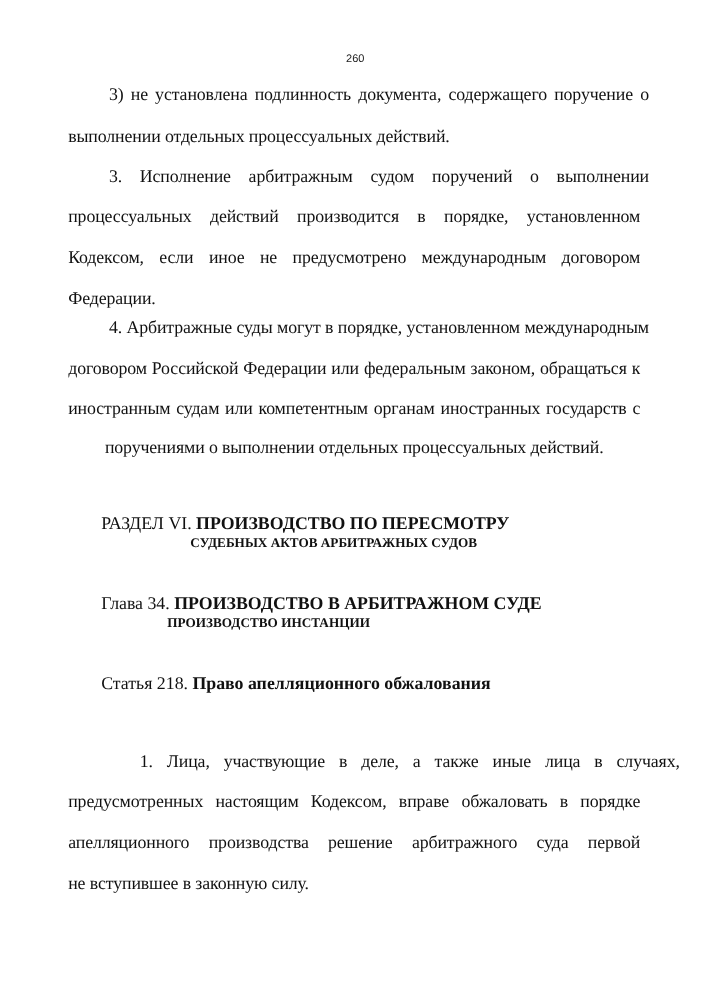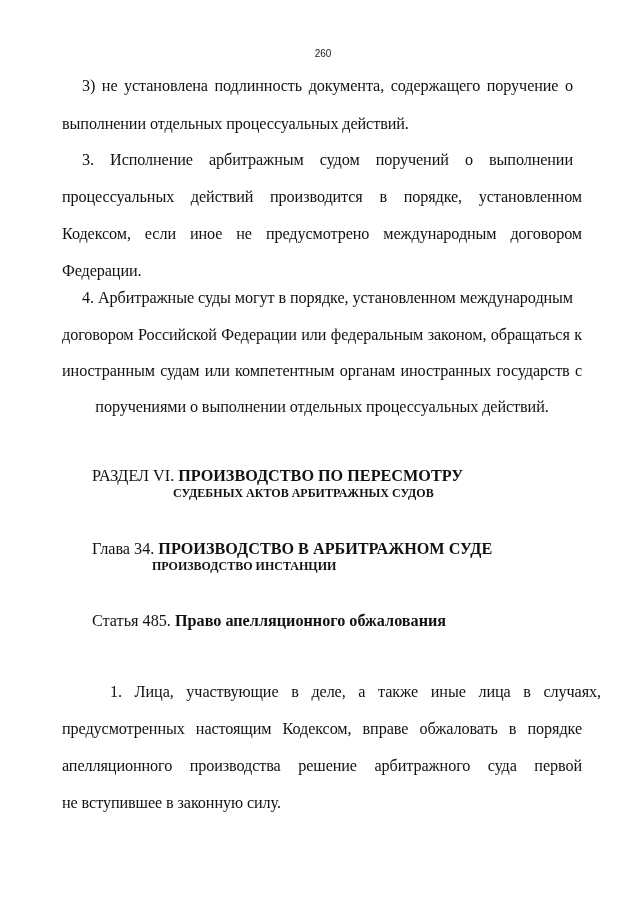--- a/index.html
+++ b/index.html
@@ -37,21 +37,21 @@
       letter-spacing: -0.1px;
     }
     .line.justify {
       text-align: justify;
       text-align-last: justify;
       white-space: normal;
       height: 20px;
       overflow: hidden;
     }
     .line.indent {
-      left: 82px;
+      left: 99px;
       width: 491px;
     }
     .heading {
       position: absolute;
       left: 92px;
       font-size: 16.2px;
       line-height: 18px;
       white-space: nowrap;
     }
     .heading b {
@@ -89,20 +89,20 @@
 </div>
 <div class="heading-cont" style="top:484px; left:173px;">СУДЕБНЫХ АКТОВ АРБИТРАЖНЫХ СУДОВ</div>
 
 <div class="heading" style="top:540px;">
   <span>Глава 34.</span>
   <b>ПРОИЗВОДСТВО В АРБИТРАЖНОМ СУДЕ</b>
 </div>
 <div class="heading-cont" style="top:557px; left:152px;">ПРОИЗВОДСТВО ИНСТАНЦИИ</div>
 
 <div class="heading" style="top:612px;">
-  <span>Статья 485.</span>
+  <span>Статья 218.</span>
   <b>Право апелляционного обжалования</b>
 </div>
 
 <div class="line indent justify" style="top:682px;margin-left:28px;">1. Лица, участвующие в деле, а также иные лица в случаях,</div>
 <div class="line justify" style="top:719px;">предусмотренных настоящим Кодексом, вправе обжаловать в порядке</div>
 <div class="line justify" style="top:756px;">апелляционного производства решение арбитражного суда первой инстанции,</div>
 <div class="line" style="top:793px;">не вступившее в законную силу.</div>
 
 </body></html>

